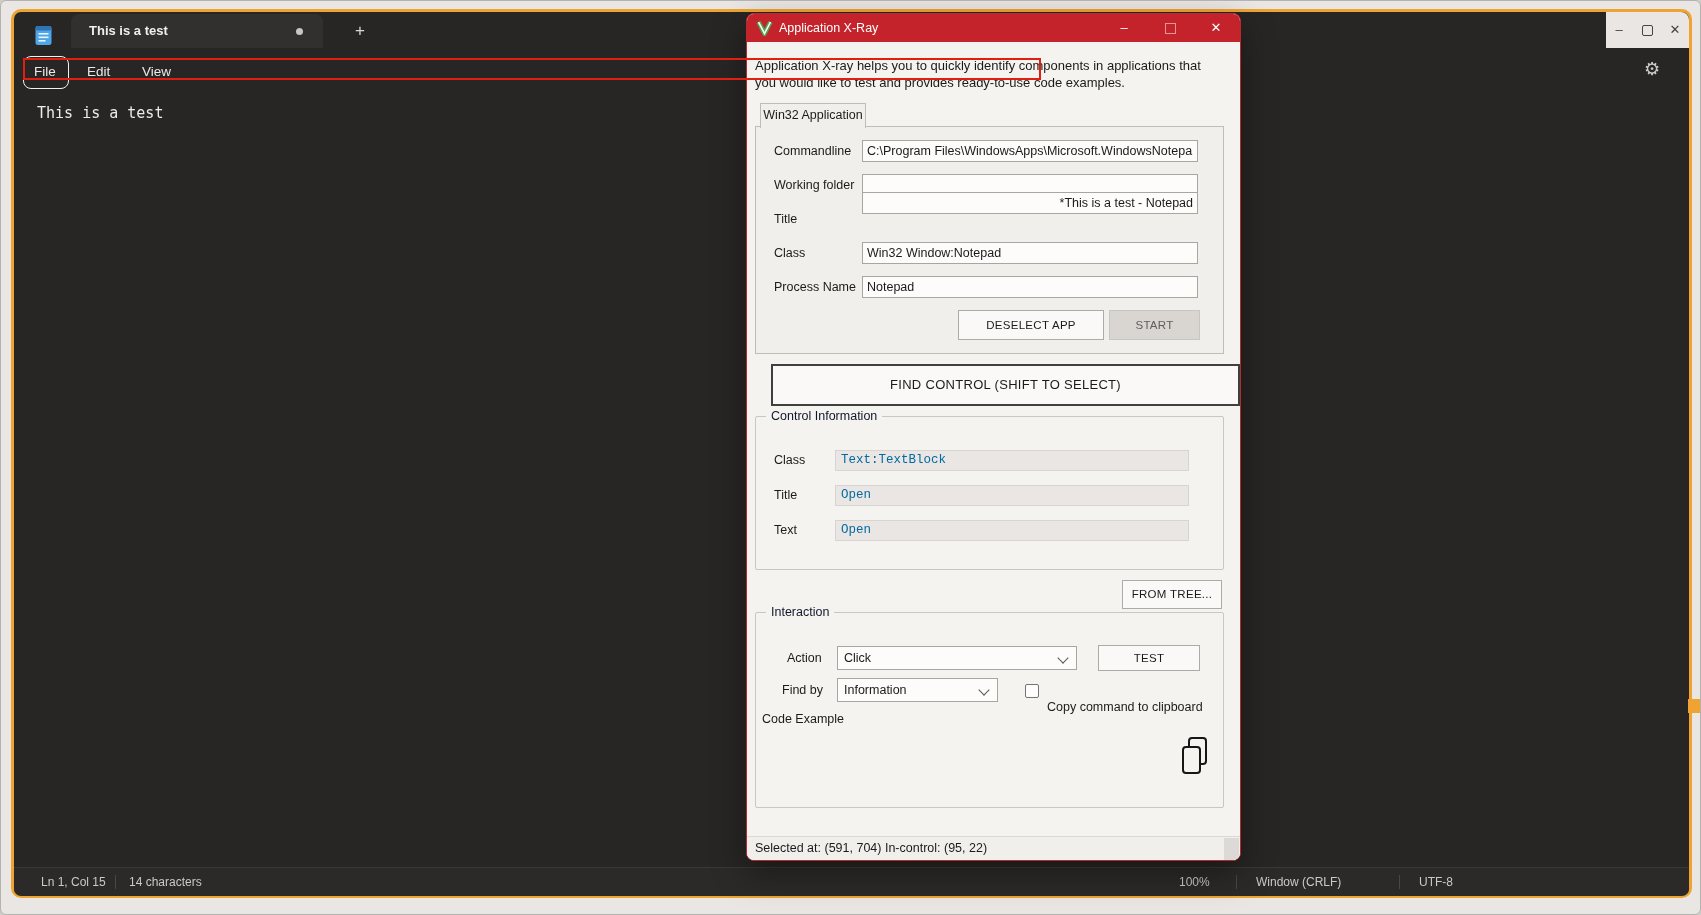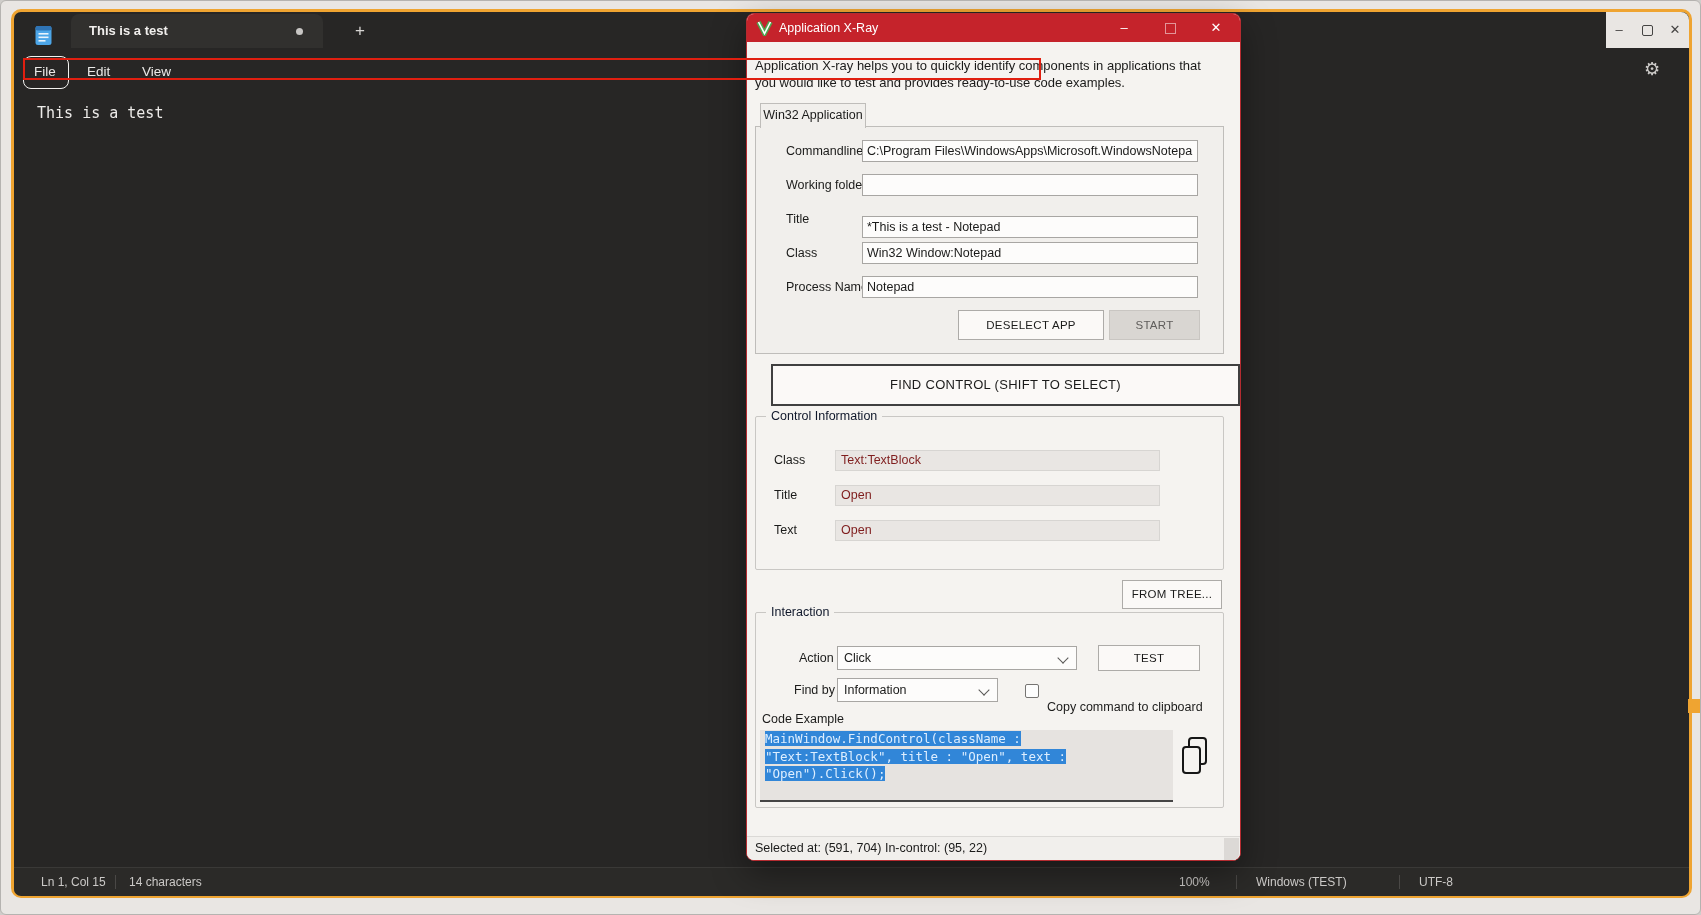--- a/index.html
+++ b/index.html
@@ -28,31 +28,31 @@
        border-radius:8px;box-sizing:border-box;box-shadow:0 12px 34px rgba(0,0,0,.38);z-index:50;}
   #dlg-titlebar{position:absolute;left:0;top:0;width:100%;height:28px;background:#c5232b;border-radius:7px 7px 0 0;}
   #dlg-title{position:absolute;left:32px;top:0;line-height:28px;font-size:12.5px;color:#ffffff;}
   #dlg-logo{position:absolute;left:9px;top:6px;}
   .dlg-ctl{position:absolute;top:0;width:30px;height:28px;color:#fff;text-align:center;line-height:28px;font-size:13px;}
   .dlg-max-box{position:absolute;top:9px;left:10px;width:9px;height:9px;border:1px solid rgba(255,255,255,.8);opacity:.65;}
   .dlg-desc{position:absolute;left:8px;font-size:13px;color:#1b1b1a;white-space:nowrap;}
   #dlg-tab{position:absolute;left:13px;top:89px;width:106px;height:25px;background:#f1efec;border:1px solid #bfbdba;
            border-bottom:none;box-sizing:border-box;z-index:2;text-align:center;line-height:23px;font-size:12.5px;color:#1b1b1a;}
   #dlg-panel{position:absolute;left:8px;top:112px;width:469px;height:228px;background:#f1efec;border:1px solid #bfbdba;box-sizing:border-box;}
-  .fld-label{position:absolute;left:27px;font-size:12.5px;color:#1b1b1a;line-height:22px;white-space:nowrap;margin-left:12px;}
+  .fld-label{position:absolute;left:27px;font-size:12.5px;color:#1b1b1a;line-height:22px;white-space:nowrap;}
   .fld-input{position:absolute;left:115px;width:336px;height:22px;background:#fdfcfb;border:1px solid #a8a6a3;
              box-sizing:border-box;font-size:12.5px;color:#1a1a19;line-height:20px;padding:0 4px;overflow:hidden;white-space:nowrap;}
   .btn{position:absolute;background:#fbf9f7;border:1px solid #adaba8;box-sizing:border-box;text-align:center;
        font-size:11.5px;color:#1b1b1a;letter-spacing:.3px;}
   .btn-disabled{background:#d9d6d2;border:1px solid #c9c6c2;color:#5f5d5b;}
   #find-control-btn{left:24px;top:350px;width:469px;height:42px;line-height:38px;font-size:13px;border:2px solid #404040;}
   .groupbox{position:absolute;left:8px;width:469px;border:1px solid #c9c7c4;box-sizing:border-box;border-radius:2px;}
   .group-legend{position:absolute;left:10px;top:-8px;background:#f5f3f0;padding:0 5px;font-size:12.5px;color:#0f172a;white-space:nowrap;}
-  .ro-field{position:absolute;left:88px;width:325px;height:21px;background:#e9e6e3;border:1px solid #d7d5d2;
-            box-sizing:border-box;font-size:12.5px;color:#7f1d1d;line-height:19px;padding:0 5px;}
+  .ro-field{position:absolute;left:88px;width:354px;height:21px;background:#e9e6e3;border:1px solid #d7d5d2;
+            box-sizing:border-box;font-size:12.5px;color:#0369a1;line-height:19px;padding:0 5px;font-family:Liberation Mono, monospace;}
   .ro-label{position:absolute;left:27px;font-size:12.5px;color:#1b1b1a;line-height:21px;}
   .dropdown{position:absolute;height:24px;background:#fdfcfb;border:1px solid #a8a6a3;box-sizing:border-box;
             font-size:12.5px;color:#1a1a19;line-height:22px;padding-left:6px;}
   .chev{position:absolute;right:9px;top:7px;width:7px;height:7px;border-right:1.4px solid #5a5856;border-bottom:1.4px solid #5a5856;transform:rotate(45deg);}
   #copy-checkbox{position:absolute;left:278px;top:670px;width:14px;height:14px;background:#fdfdfd;border:1px solid #767472;border-radius:2px;box-sizing:border-box;}
   #copy-checkbox-label{position:absolute;left:300px;top:686px;font-size:12.5px;color:#1b1b1a;white-space:nowrap;}
   #code-example-label{position:absolute;left:15px;top:698px;font-size:12.5px;color:#1b1b1a;}
   #code-area{position:absolute;left:13px;top:716px;width:413px;height:72px;background:#e6e3e0;border-bottom:2px solid #454545;box-sizing:border-box;}
   .code-line{height:17.5px;padding-left:5px;font-family:"DejaVu Sans Mono",monospace;font-size:12.5px;line-height:17.5px;white-space:pre;}
   .code-line span{background:#3186d8;color:#ddeeff;}
@@ -104,21 +104,21 @@
   <span id="np-gear" class="abs">⚙</span>
 
   <div id="np-editor-text" class="abs">This is a test</div>
 
   <div id="np-statusbar" class="abs">
     <span class="np-status-item" style="left:27px;">Ln 1, Col 15</span>
     <span class="np-status-div" style="left:101px;"></span>
     <span class="np-status-item" style="left:115px;">14 characters</span>
     <span class="np-status-item" style="left:1165px;">100%</span>
     <span class="np-status-div" style="left:1222px;"></span>
-    <span class="np-status-item" style="left:1242px;">Windows (TEST)</span>
+    <span class="np-status-item" style="left:1242px;">Window (CRLF)</span>
     <span class="np-status-div" style="left:1385px;"></span>
     <span class="np-status-item" style="left:1405px;">UTF-8</span>
   </div>
 
   <div id="dlg" class="abs">
 
     <div id="dlg-titlebar">
       <span id="dlg-logo">
         <svg width="17" height="16" viewBox="0 0 17 16">
           <path d="M2.5 2 L8.5 13.5 L14.5 2" stroke="#4ea64e" stroke-width="4.6" fill="none" stroke-linejoin="miter"></path>
@@ -137,21 +137,21 @@
     <div class="dlg-desc" style="top:61px;">you would like to test and provides ready-to-use code examples.</div>
 
     <div id="dlg-tab">Win32 Application</div>
     <div id="dlg-panel"></div>
 
     <span class="fld-label" style="top:126px;">Commandline</span>
     <div class="fld-input" style="top:126px;">C:\Program Files\WindowsApps\Microsoft.WindowsNotepa</div>
     <span class="fld-label" style="top:160px;">Working folder</span>
     <div class="fld-input" style="top:160px;"></div>
     <span class="fld-label" style="top:194px;">Title</span>
-    <div class="fld-input" style="top:202px;">*This is a test - Notepad</div>
+    <div class="fld-input" style="top:178px;text-align:right;">*This is a test - Notepad</div>
     <span class="fld-label" style="top:228px;">Class</span>
     <div class="fld-input" style="top:228px;">Win32 Window:Notepad</div>
     <span class="fld-label" style="top:262px;">Process Name</span>
     <div class="fld-input" style="top:262px;">Notepad</div>
 
     <div class="btn" style="left:211px;top:296px;width:146px;height:30px;line-height:28px;">DESELECT APP</div>
     <div class="btn btn-disabled" style="left:362px;top:296px;width:91px;height:30px;line-height:28px;">START</div>
 
     <div id="find-control-btn" class="btn">FIND CONTROL (SHIFT TO SELECT)</div>
 
@@ -180,25 +180,20 @@
 
     <span class="fld-label" style="left:35px;top:665px;">Find by</span>
     <div class="dropdown" style="left:90px;top:664px;width:161px;">
       <span>Information</span>
       <span class="chev"></span>
     </div>
     <div id="copy-checkbox"></div>
     <span id="copy-checkbox-label">Copy command to clipboard</span>
 
     <div id="code-example-label">Code Example</div>
-    <div id="code-area">
-      <div class="code-line"><span>MainWindow.FindControl(className :</span></div>
-      <div class="code-line"><span>"Text:TextBlock", title : "Open", text :</span></div>
-      <div class="code-line"><span>"Open").Click();</span></div>
-    </div>
     <div id="copy-icon">
       <svg width="30" height="40" viewBox="0 0 30 40">
         <rect x="9" y="2" width="17" height="26" rx="3" fill="none" stroke="#161616" stroke-width="2"></rect>
         <rect x="3" y="11" width="17" height="26" rx="3" fill="#f5f3f0" stroke="#161616" stroke-width="2"></rect>
       </svg>
     </div>
 
     <div id="dlg-status">
       <span id="dlg-status-text">Selected at: (591, 704) In-control: (95, 22)</span>
       <span id="dlg-status-grip"></span>

